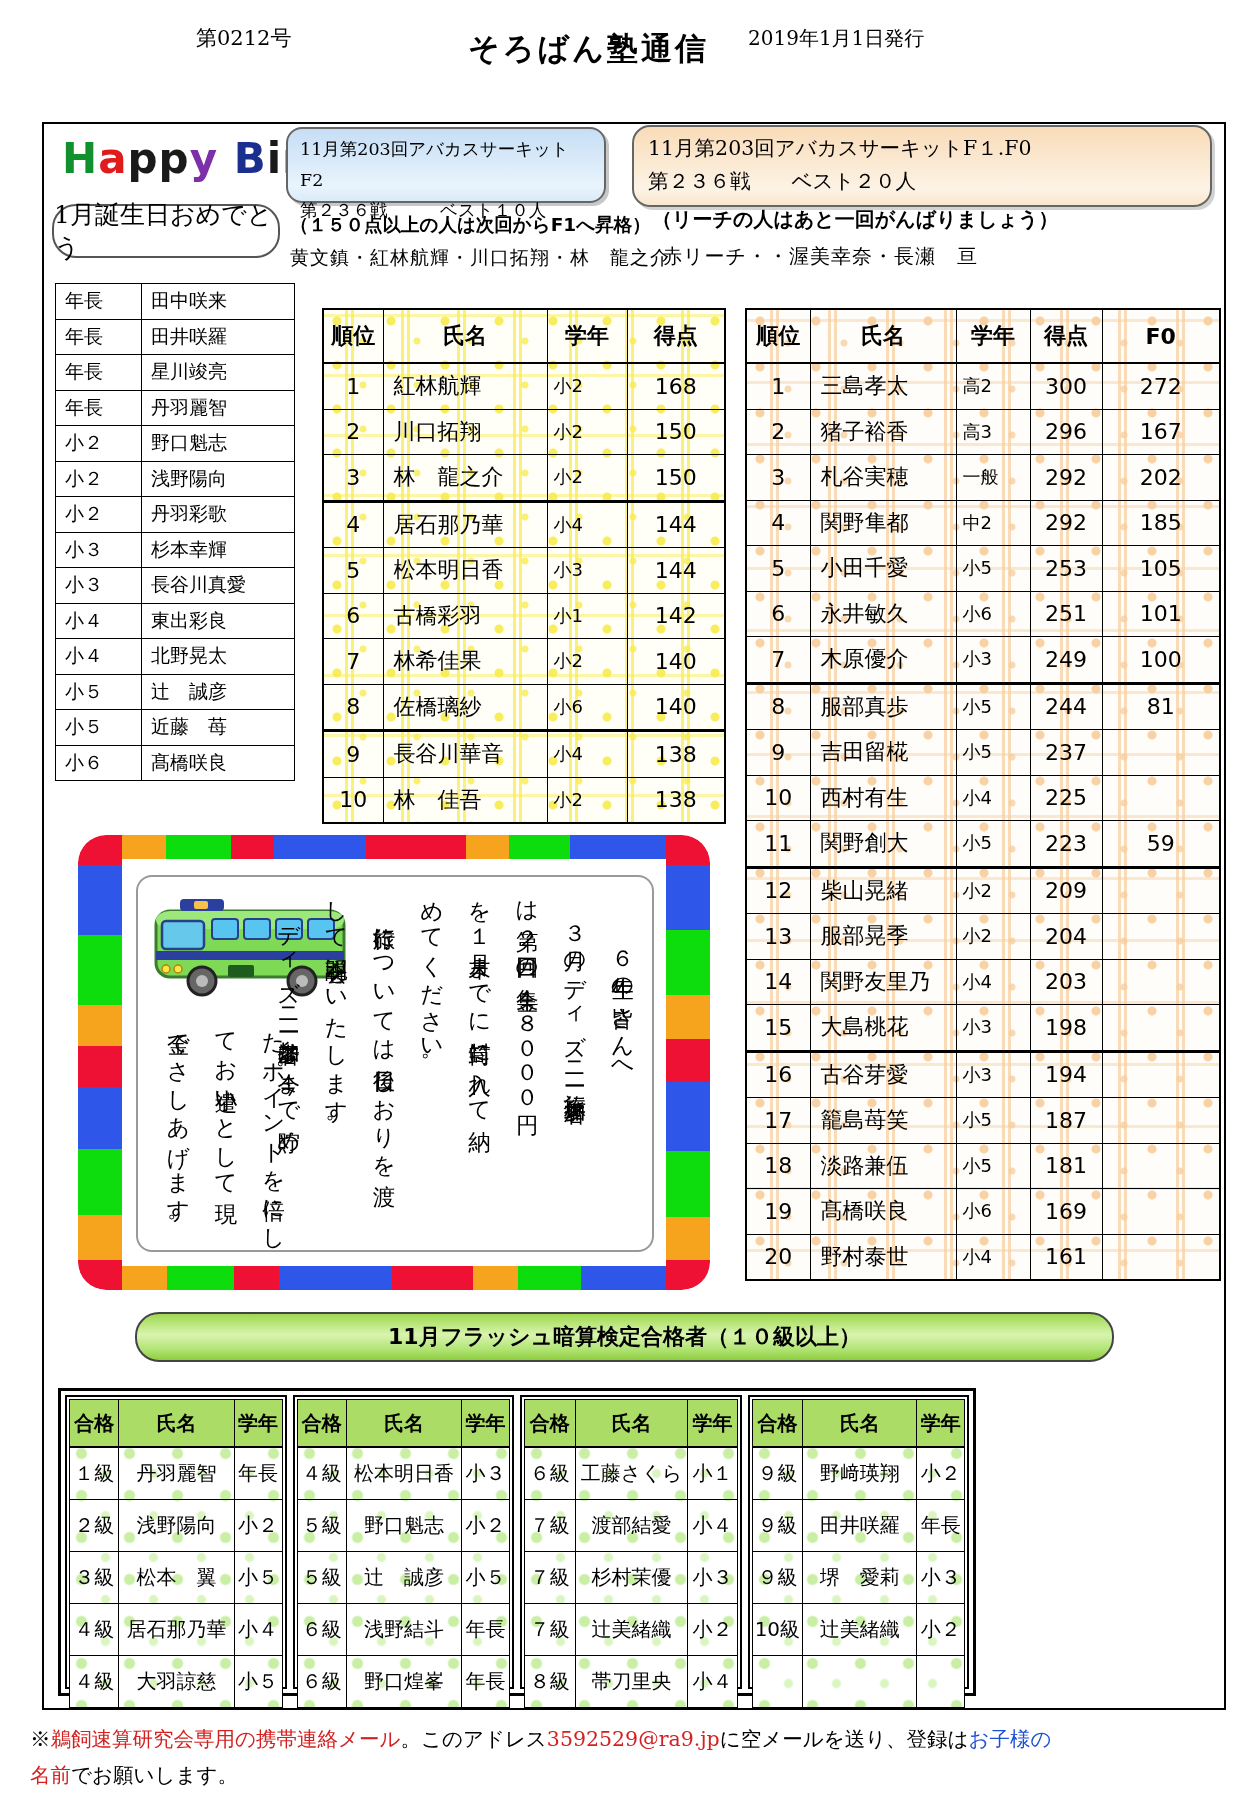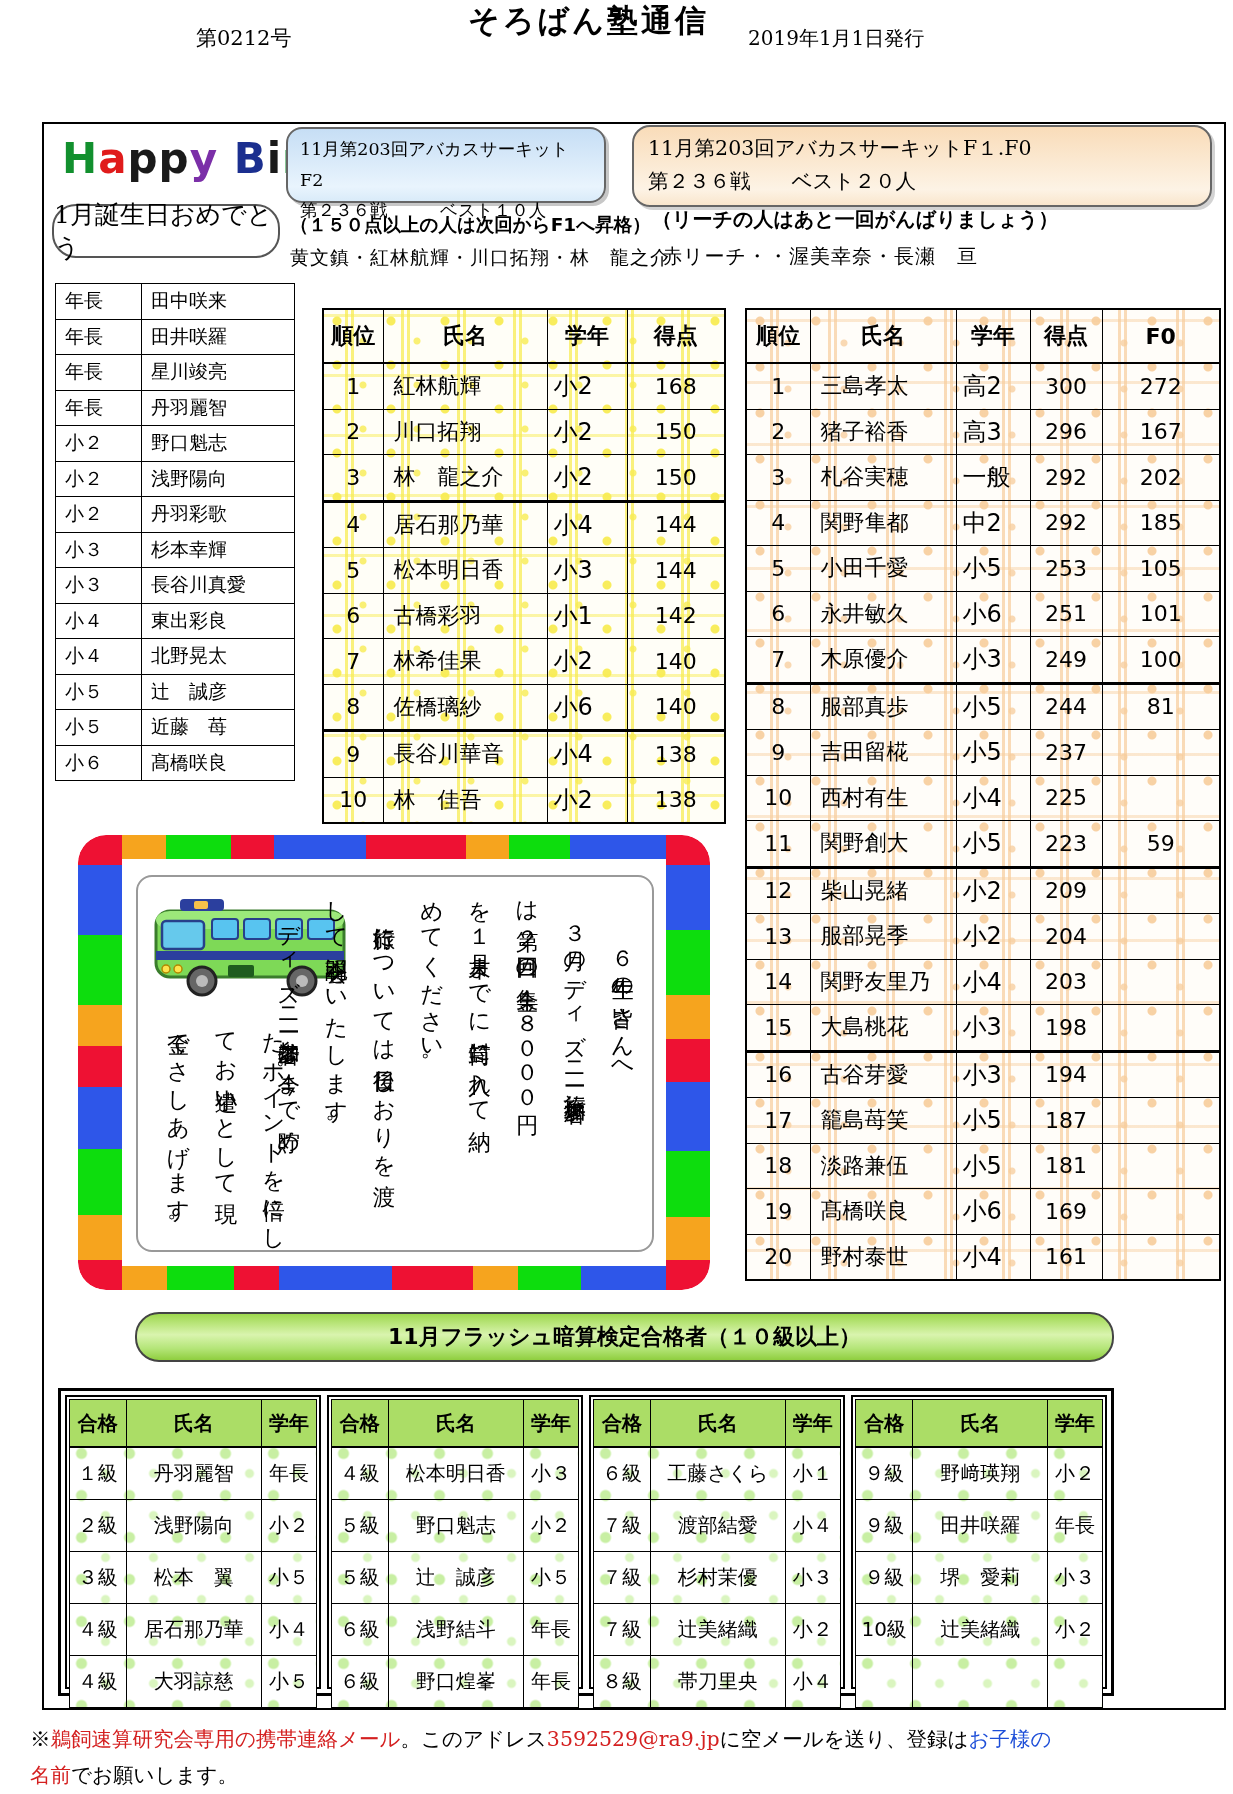--- a/index.html
+++ b/index.html
@@ -2,21 +2,21 @@
 <html><head>
 <meta charset="utf-8">
 <style>
   html,body{margin:0;padding:0;background:#ffffff;}
   #page{position:relative;width:1233px;height:1794px;background:#ffffff;
         font-family:"DejaVu Serif","Liberation Serif",serif;overflow:hidden;}
   .abs{position:absolute;}
 
   
   .issue{left:196px;top:24px;font-size:21px;color:#000;}
-  .page-title{left:468px;top:0;font-size:31px;font-weight:bold;letter-spacing:3px;color:#000;}
+  .page-title{left:468px;top:28px;font-size:31px;font-weight:bold;letter-spacing:3px;color:#000;}
   .pub-date{left:748px;top:25px;font-size:20px;color:#000;}
 
   
   .main-box{left:42px;top:122px;width:1180px;height:1584px;border:2px solid #000;background:#fff;}
 
   
   .hb-logo{left:62px;top:134px;font-family:"DejaVu Sans","Liberation Sans",sans-serif;
            font-size:42px;font-weight:bold;letter-spacing:1px;}
   .hb-bubble{left:52px;top:204px;width:224px;height:50px;border:2px solid #555;border-radius:24px;
              display:flex;align-items:center;justify-content:center;font-size:25px;background:#fff;}
@@ -50,21 +50,21 @@
   table.circuit td{height:42.5px;}
   table.circuit{border:2.5px solid #000;}
   table.circuit thead tr{border-bottom:2.5px solid #000;}
   tr.thick-bottom{border-bottom:3px solid #000;}
   .f2-table{left:322px;top:308px;}
   .f1-table{left:745px;top:308px;}
   .f2-table col.c0{width:60px}.f2-table col.c1{width:164px}.f2-table col.c2{width:80px}.f2-table col.c3{width:98px}
   .f1-table col.c0{width:64px}.f1-table col.c1{width:146px}.f1-table col.c2{width:74px}.f1-table col.c3{width:72px}.f1-table col.c4{width:118px}
   table.circuit td:nth-child(1){text-align:center;}
   table.circuit td:nth-child(2){text-align:left;padding-left:10px;}
-  table.circuit td:nth-child(3){text-align:left;padding-left:6px;font-size:24px;}
+  table.circuit td:nth-child(3){text-align:left;padding-left:6px;font-size:18px;}
   table.circuit td:nth-child(4),table.circuit td:nth-child(5){text-align:center;}
 
   
   .pat-yellow{background-color:#fffef7;
     background-image:
       radial-gradient(circle at 14px 12px, rgba(248,236,84,.95) 4px, transparent 5px),
       radial-gradient(circle at 40px 32px, rgba(248,236,84,.8) 3px, transparent 4px),
       repeating-linear-gradient(90deg, transparent 0 22px, rgba(248,236,84,.75) 22px 25px, transparent 25px 28px, rgba(248,236,84,.75) 28px 31px, transparent 31px 56px),
       repeating-linear-gradient(0deg, transparent 0 26px, rgba(248,236,84,.5) 26px 29px, transparent 29px 60px);
     background-size:54px 44px,54px 44px,auto,auto;}
@@ -101,21 +101,21 @@
   .vtext.part2{left:16px;bottom:10px;height:224px;}
   .bus{position:absolute;left:12px;top:14px;}
 
   
   .banner{left:135px;top:1312px;width:975px;height:46px;border:2px solid #444;border-radius:24px;
           background:linear-gradient(180deg,#9ed84e 0%,#d9f4ae 45%,#b4e578 75%,#8fce3f 100%);
           display:flex;align-items:center;justify-content:center;
           font-family:"DejaVu Sans","Liberation Sans",sans-serif;font-weight:bold;font-size:22px;}
 
   
-  .bottom-box{left:58px;top:1388px;width:1056px;height:308px;border:3px solid #000;box-sizing:border-box;
+  .bottom-box{left:58px;top:1388px;width:918px;height:308px;border:3px solid #000;box-sizing:border-box;
               display:flex;gap:6px;padding:4px;background:#fff;}
   .mini-wrap{border:2.5px solid #000;padding:2px;background:#fff;flex:1;}
   table.mini{border-collapse:collapse;width:100%;height:100%;}
   table.mini th,table.mini td{border:1.4px solid #000;
       font-family:"DejaVu Sans","Liberation Sans",sans-serif;color:#000;}
   table.mini th{background:#abdd66;font-size:20px;font-weight:bold;height:44px;}
   table.mini td{font-size:20px;font-weight:500;height:49px;text-align:center;}
   table.mini thead tr{border-bottom:2.5px solid #000;}
   table.mini col.c0{width:62px}table.mini col.c1{width:150px}table.mini col.c2{width:60px}
 

